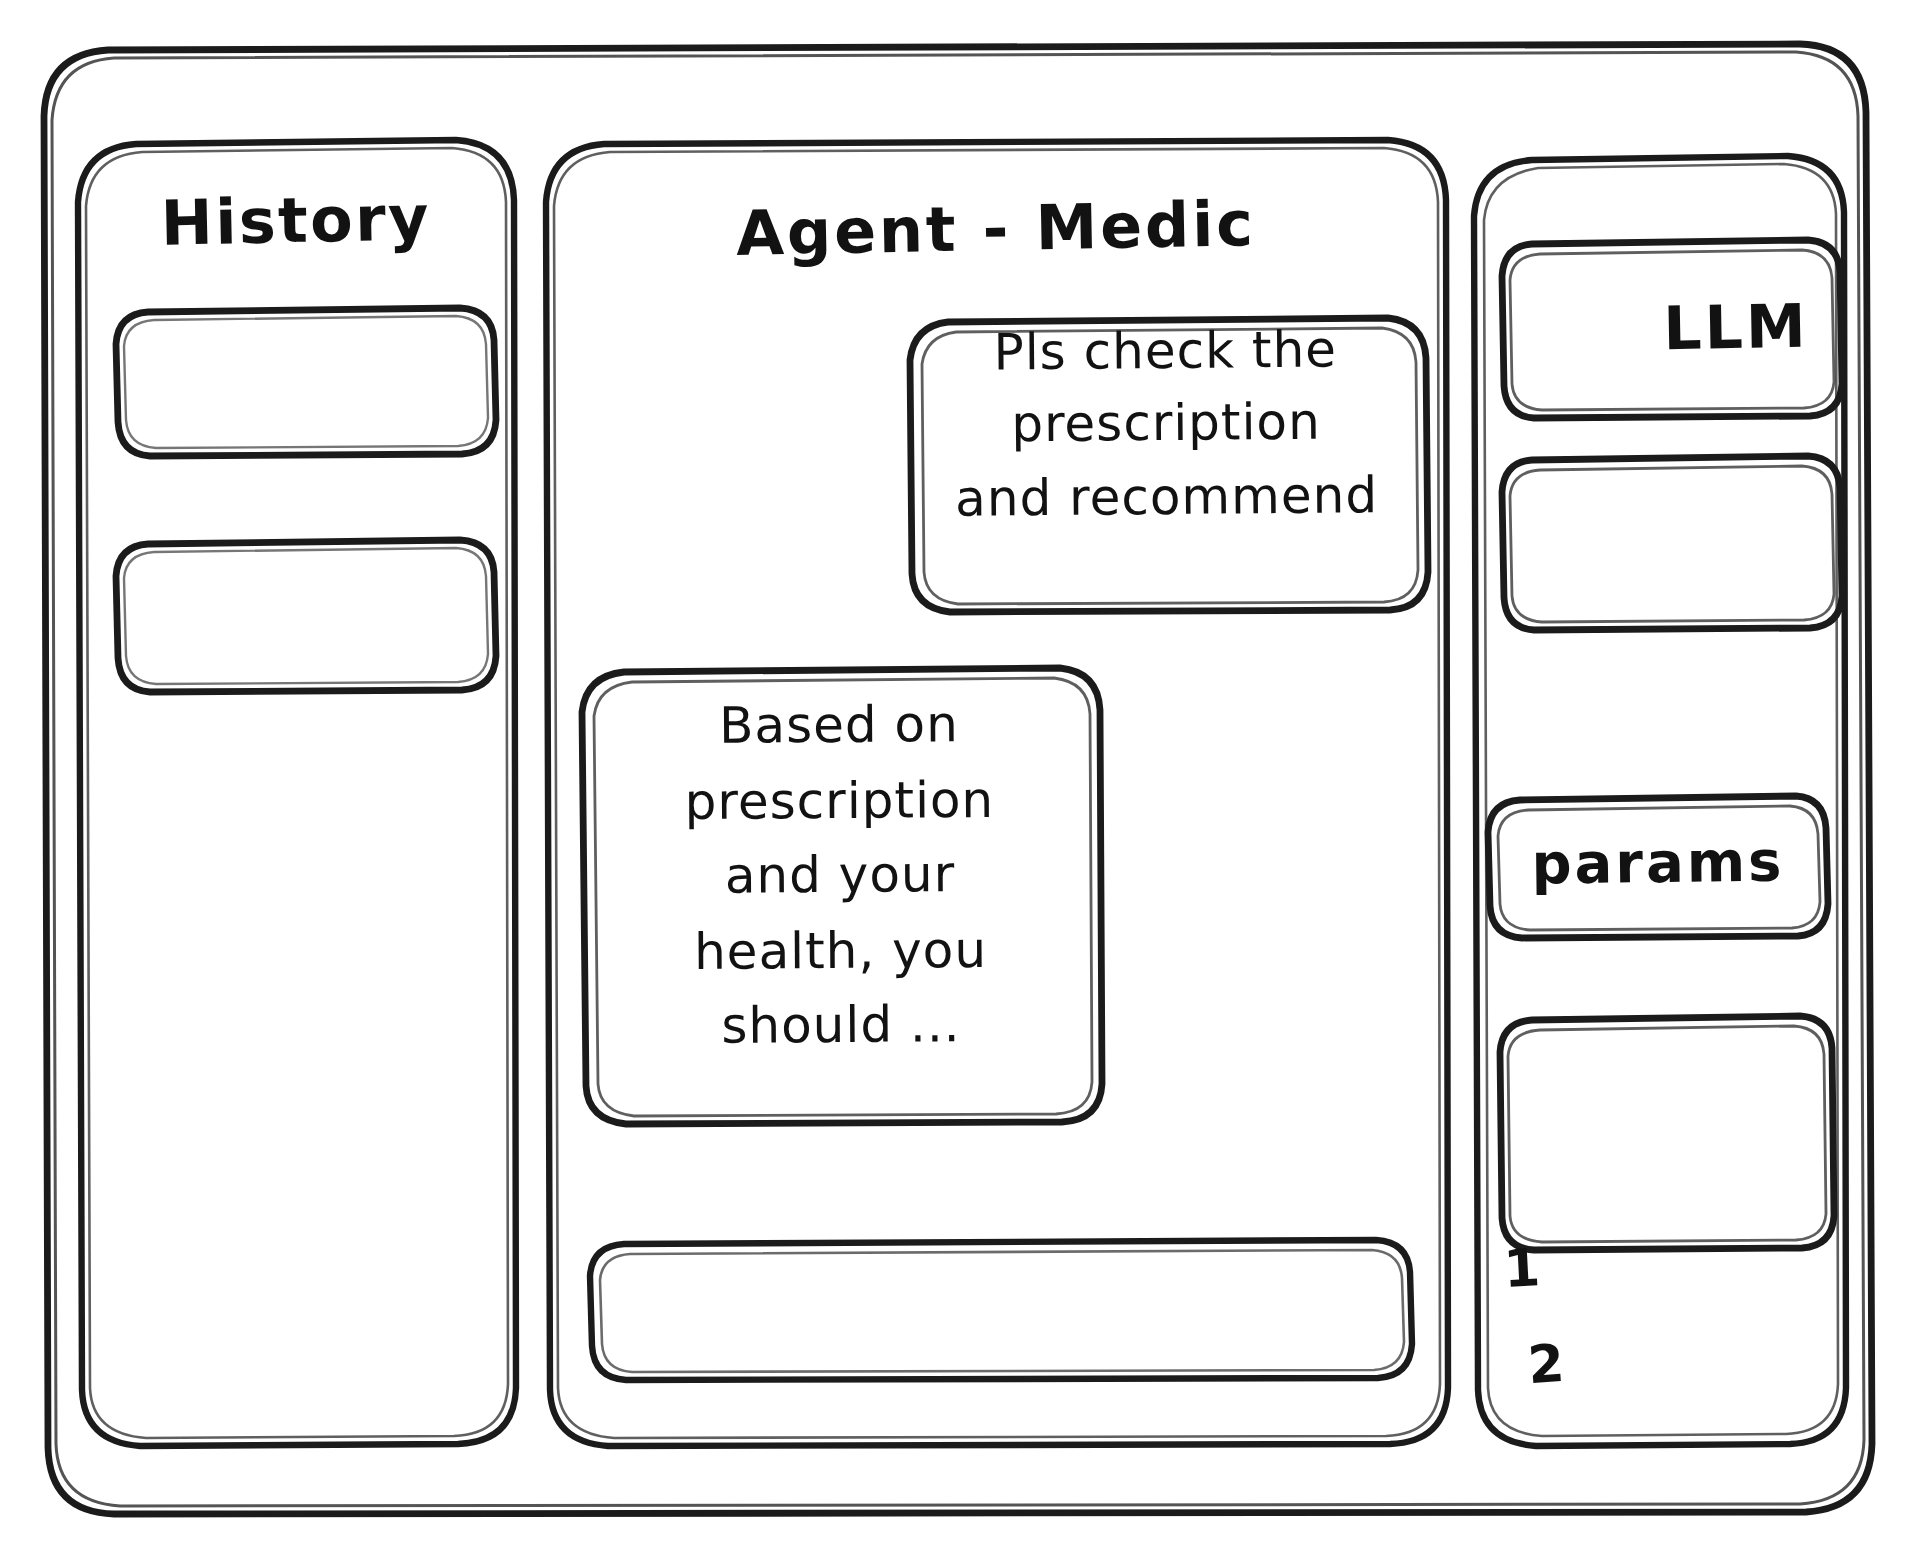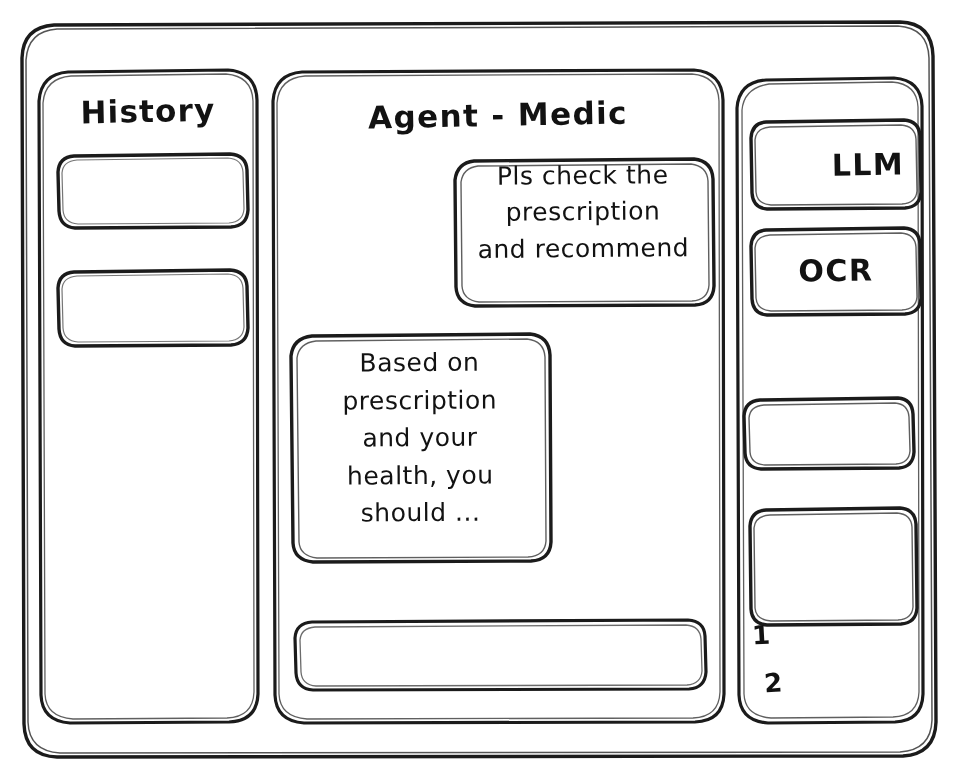--- a/index.html
+++ b/index.html
@@ -205,22 +205,22 @@
   </div>
 
   <div style="position:absolute; left:295px; top:620px; width:411px; height:70px;">
     <div class="lbl" style="left:14px; top:18px; width:380px; font-size:22px; text-align:left; color:#888;"></div>
   </div>
 
   <div style="position:absolute; left:751px; top:120px; width:170px; height:90px;margin-left:32px;">
     <div class="lbl tool-label" id="tool-llm-label" style="left:1px; top:26px; width:168px;">LLM</div>
   </div>
 
-  <div style="position:absolute; left:751px; top:228px; width:170px; height:88px;">
-    <div class="lbl tool-label" id="tool-ocr-label" style="left:1px; top:24px; width:168px;">OCR</div>
-  </div>
-
+
+  <div style="position:absolute; left:744px; top:398px; width:170px; height:72px;">
+    <div class="lbl tool-label" id="tool-params-label" style="left:1px; top:16px; width:168px;">params</div>
+  </div>
 
 
   <div class="doc-item" id="doc-item-1">1</div>
   <div class="doc-item" id="doc-item-2">2</div>
 
 </div>
 
 </body></html>

